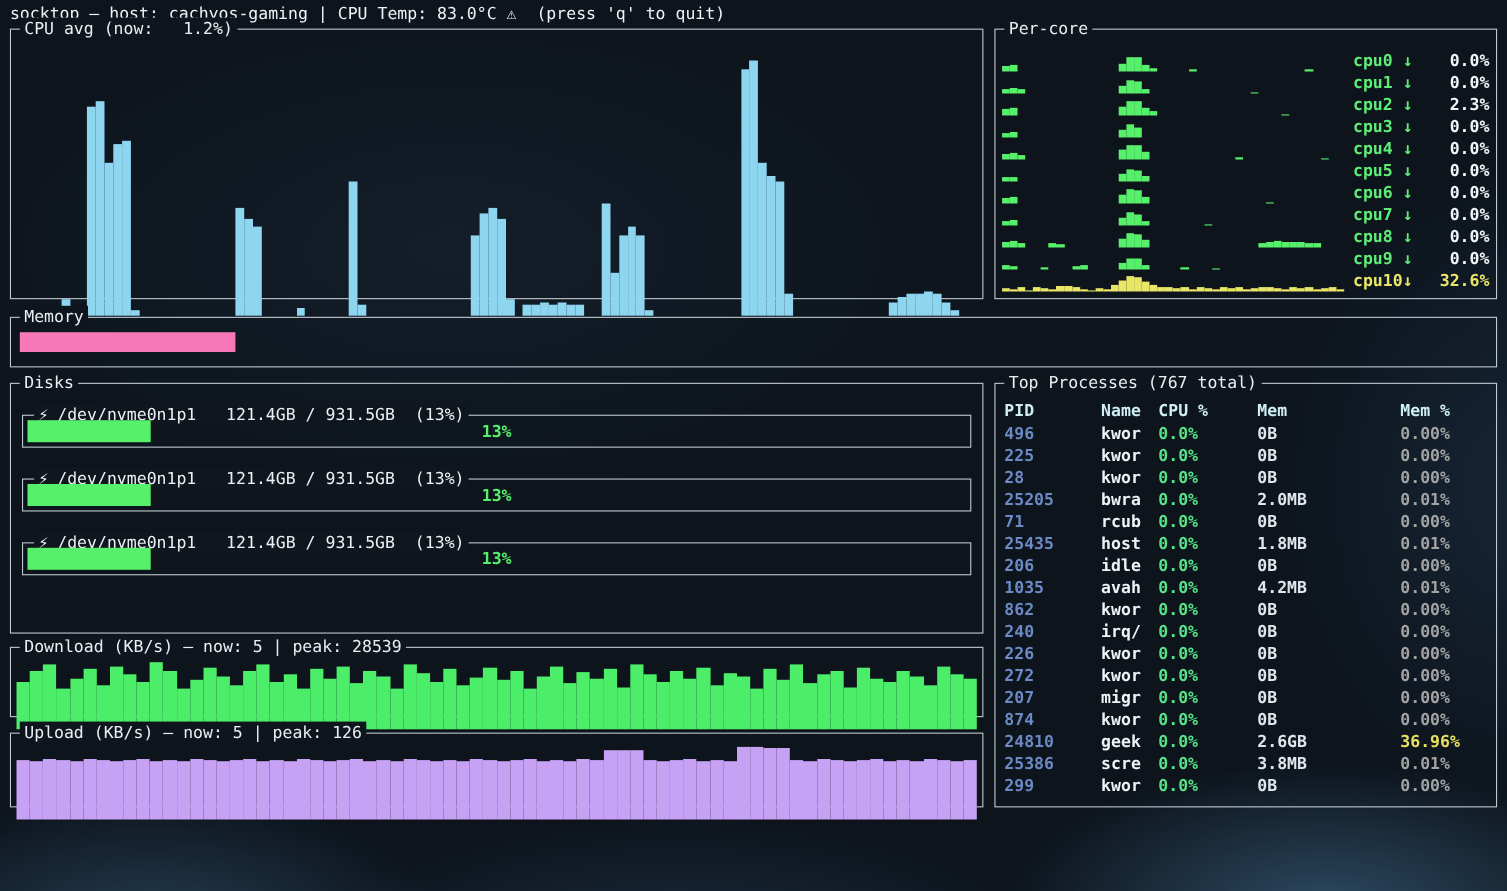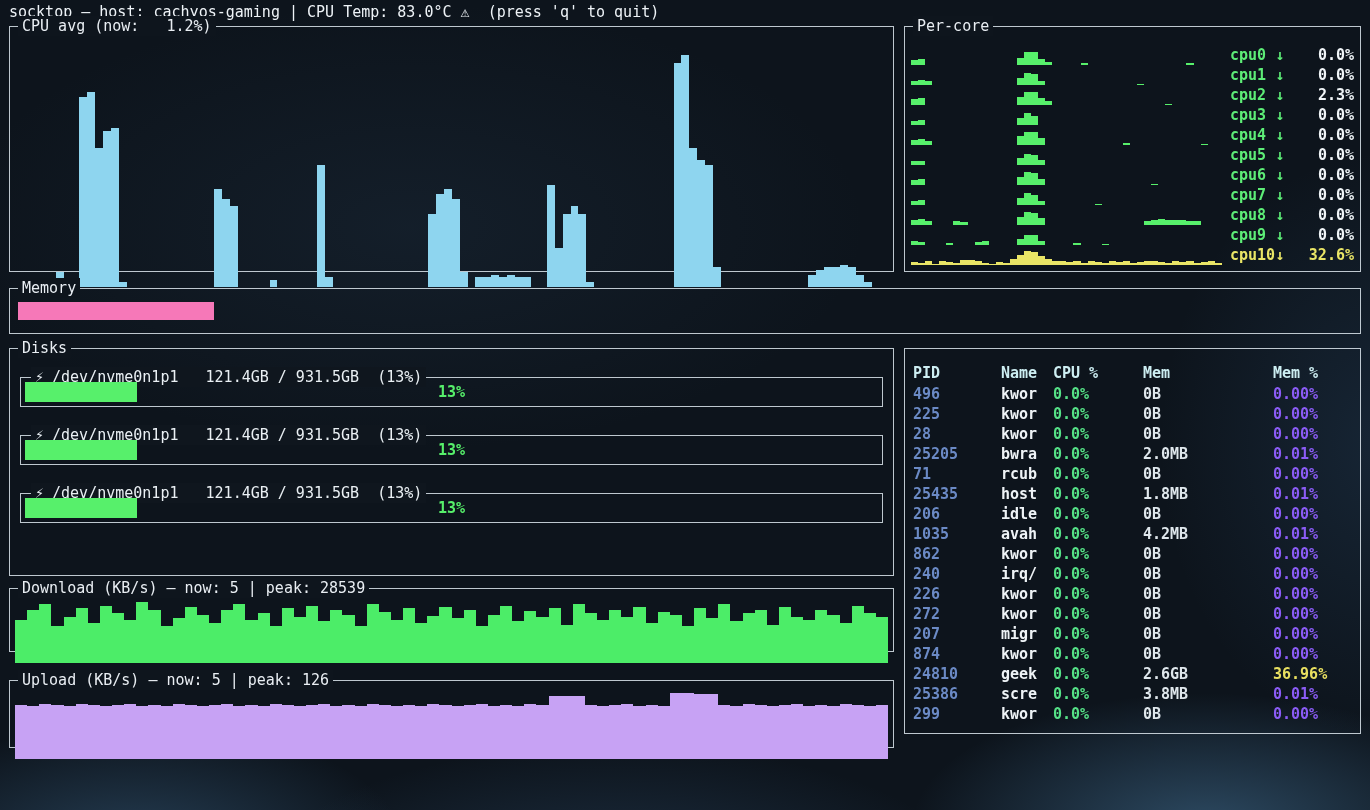--- a/index.html
+++ b/index.html
@@ -53,34 +53,34 @@
   
   .bottom-row{margin-top:14px}
   .left-col{flex:1;display:flex;flex-direction:column}
   .disks-panel{height:228px;padding-top:28px}
   .disk{position:relative;height:30px;margin:0 10px 28px;border:1px solid rgba(222,232,238,.85)}
   .disk-label{position:absolute;top:-11px;left:10px;background:#0f161e;padding:0 4px;white-space:pre;line-height:20px;color:#eaf0f4}
   .disk-icon{color:#eaf0f4;margin-right:8px}
   .disk-fill{position:absolute;left:4px;top:4px;bottom:4px;background:#57f06b}
   .disk-pct{position:absolute;left:0;right:0;top:50%;transform:translateY(-50%);text-align:center;color:#57f06b;font-weight:bold}
   .net-panel-dl{height:64px;margin-top:12px}
-  .net-panel-ul{height:68px;margin-top:28px}
+  .net-panel-ul{height:68px;margin-top:14px}
   .net-abs{position:absolute;left:5px;right:5px;top:12px;bottom:4px}
   
   .proc-panel{width:457px;height:386px}
   .proc-body{position:absolute;left:8px;right:4px;top:14px;bottom:4px}
   .proc-head,.proc-row{display:grid;grid-template-columns:88px 52px 90px 130px 1fr;height:20px;line-height:20px;white-space:pre}
   .proc-head{height:21px}
   .ph{font-weight:bold;color:#cdeef2}
   .ph:last-child{text-align:right;padding-right:42px}
   .c-pid{color:#6b8ac5;font-weight:bold}
   .c-name{color:#eef3f6;font-weight:bold}
   .c-cpu{color:#56e287;font-weight:bold}
   .c-mem{color:#dfe7ec;font-weight:bold}
-  .c-memp{color:#8b5cf6;font-weight:bold;text-align:right;padding-right:42px}
+  .c-memp{color:#a3a3a3;font-weight:bold;text-align:right;padding-right:42px}
   .c-memp.hl{color:#e9e060}
 </style>
 </head>
 <body>
 
 <div class="screen">
 
   <div class="titlebar"><span>socktop — host: cachyos-gaming | CPU Temp: 83.0°C </span><span style="color:#eef3f7">⚠</span><span>  (press 'q' to quit)</span></div>
 
   <div class="row top-row">
@@ -928,20 +928,21 @@
             <div class="cbar" style="height: 80%; background: rgb(199, 162, 244);"></div>
             <div class="cbar" style="height: 83%; background: rgb(199, 162, 244);"></div>
             <div class="cbar" style="height: 82%; background: rgb(199, 162, 244);"></div>
             <div class="cbar" style="height: 81%; background: rgb(199, 162, 244);"></div>
             <div class="cbar" style="height: 82%; background: rgb(199, 162, 244);"></div>
           </div>
       </section>
     </div>
 
     <section class="panel proc-panel">
+      <span class="panel-title">Top Processes (767 total)</span>
       <div class="proc-body">
         <div class="proc-head"><span class="ph">PID</span><span class="ph">Name</span><span class="ph">CPU %</span><span class="ph">Mem</span><span class="ph">Mem %</span></div>
         <div>
             <div class="proc-row"><span class="c-pid">496</span><span class="c-name">kwor</span><span class="c-cpu">0.0%</span><span class="c-mem">0B</span><span class="c-memp">0.00%</span></div>
             <div class="proc-row"><span class="c-pid">225</span><span class="c-name">kwor</span><span class="c-cpu">0.0%</span><span class="c-mem">0B</span><span class="c-memp">0.00%</span></div>
             <div class="proc-row"><span class="c-pid">28</span><span class="c-name">kwor</span><span class="c-cpu">0.0%</span><span class="c-mem">0B</span><span class="c-memp">0.00%</span></div>
             <div class="proc-row"><span class="c-pid">25205</span><span class="c-name">bwra</span><span class="c-cpu">0.0%</span><span class="c-mem">2.0MB</span><span class="c-memp">0.01%</span></div>
             <div class="proc-row"><span class="c-pid">71</span><span class="c-name">rcub</span><span class="c-cpu">0.0%</span><span class="c-mem">0B</span><span class="c-memp">0.00%</span></div>
             <div class="proc-row"><span class="c-pid">25435</span><span class="c-name">host</span><span class="c-cpu">0.0%</span><span class="c-mem">1.8MB</span><span class="c-memp">0.01%</span></div>
             <div class="proc-row"><span class="c-pid">206</span><span class="c-name">idle</span><span class="c-cpu">0.0%</span><span class="c-mem">0B</span><span class="c-memp">0.00%</span></div>

